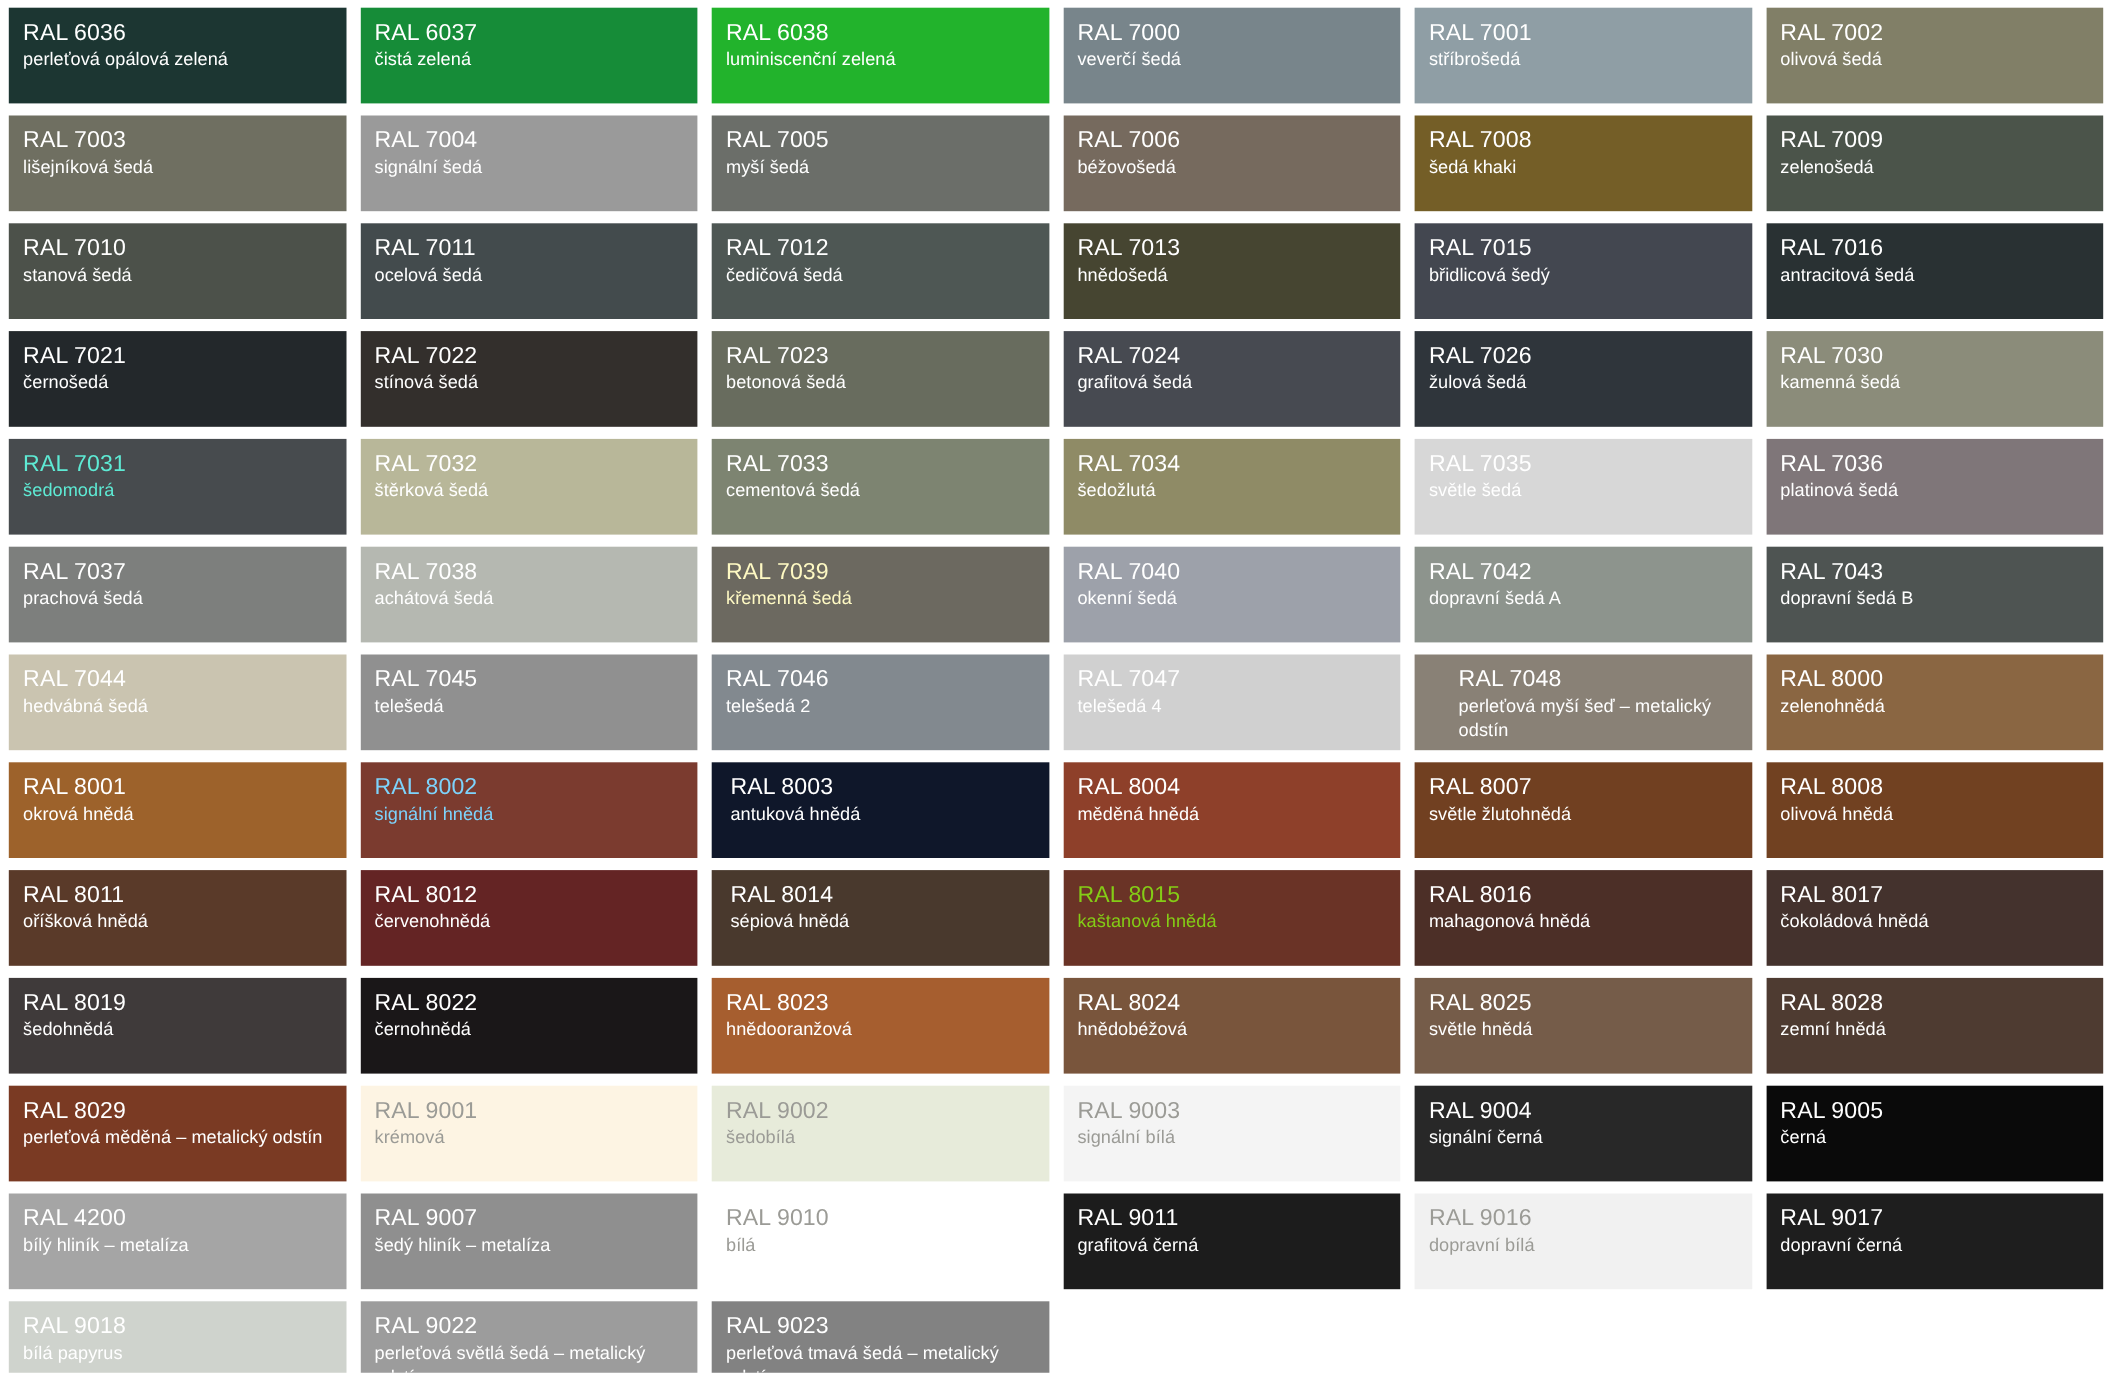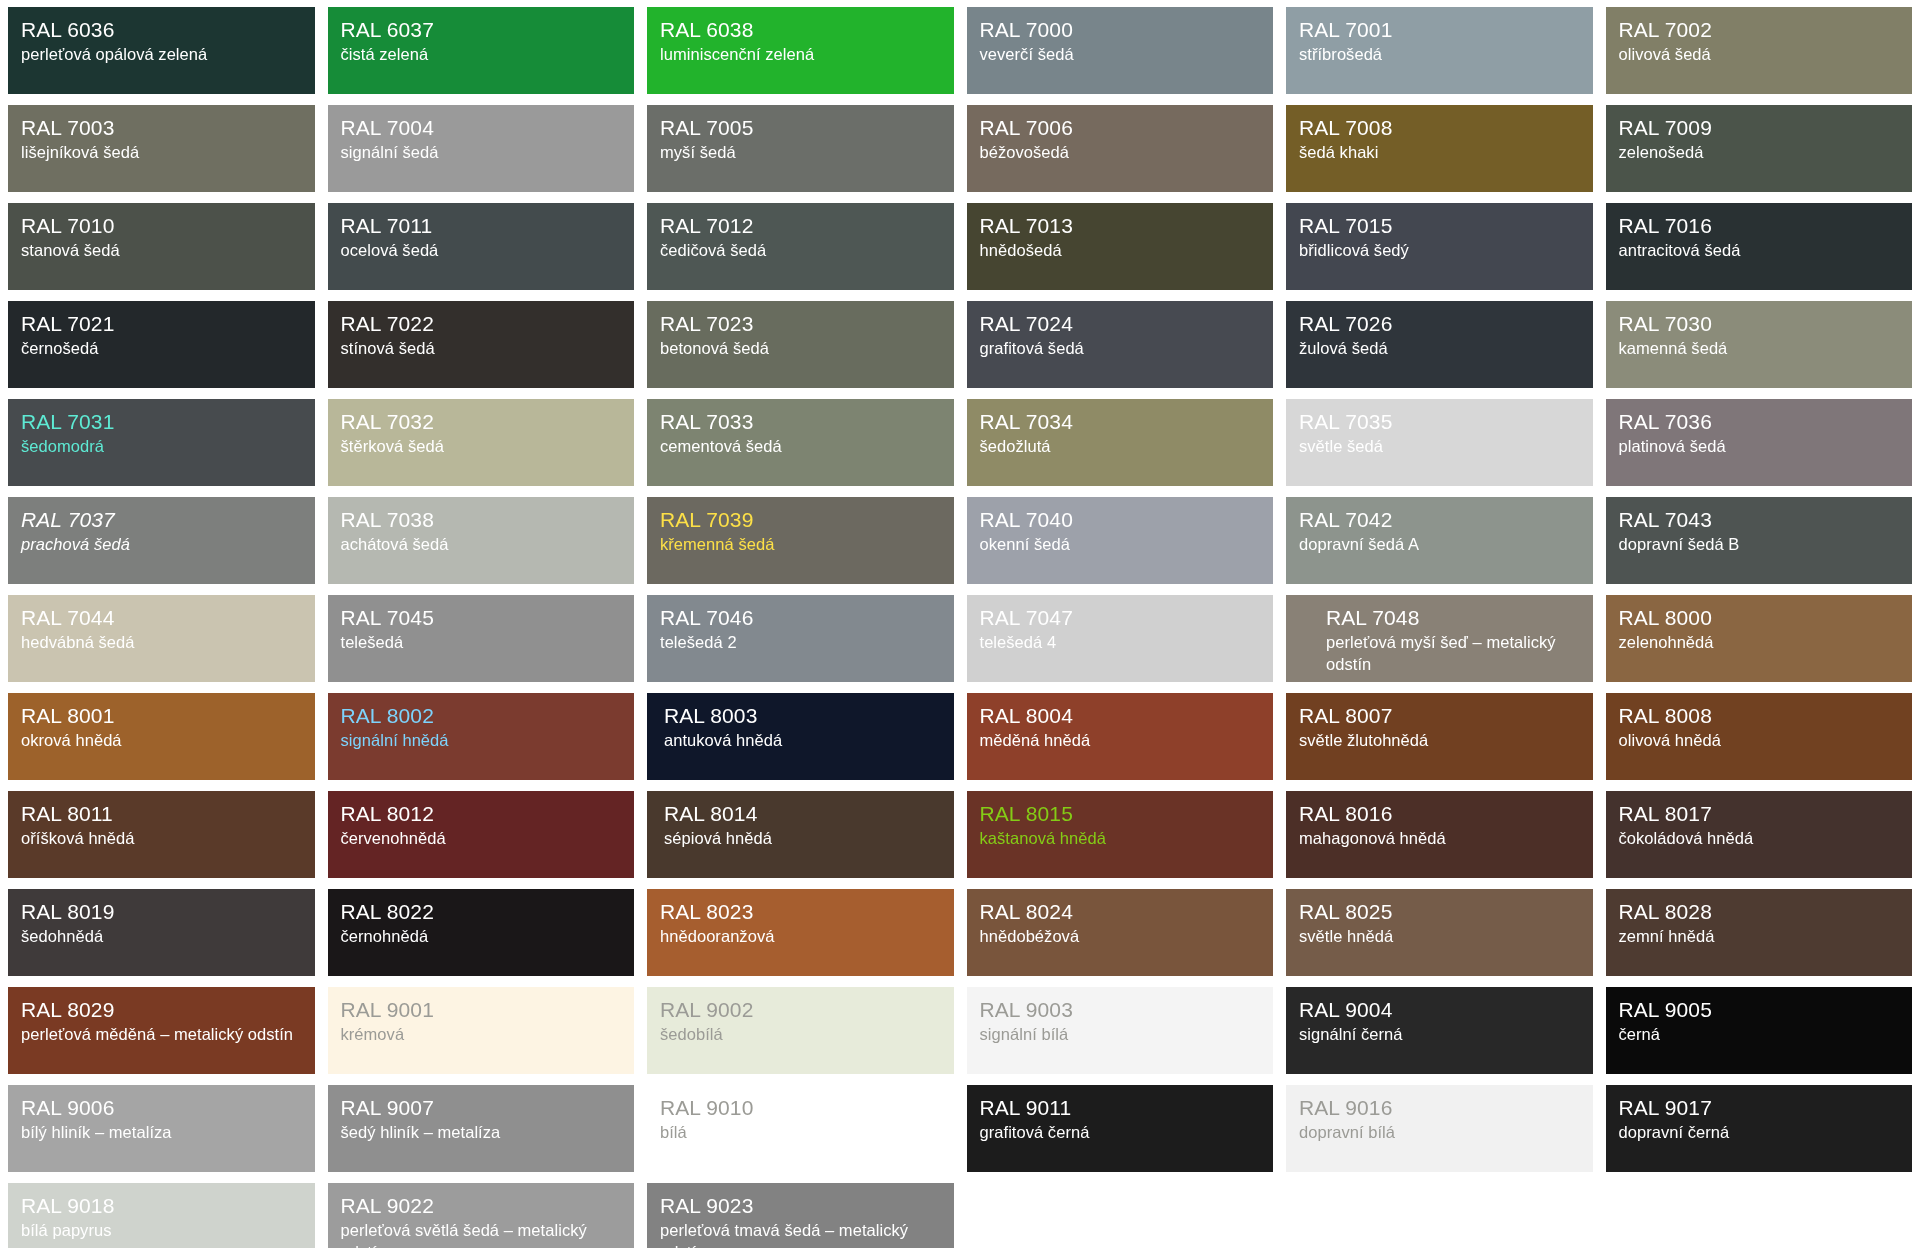--- a/index.html
+++ b/index.html
@@ -168,29 +168,29 @@
       <span class="swatch-name">šedožlutá</span>
     </div>
     <div class="swatch" style="background: rgb(215, 215, 215); color: rgb(255, 255, 255);">
       <span class="swatch-code">RAL 7035</span>
       <span class="swatch-name">světle šedá</span>
     </div>
     <div class="swatch" style="background: rgb(127, 118, 121); color: rgb(255, 255, 255);">
       <span class="swatch-code">RAL 7036</span>
       <span class="swatch-name">platinová šedá</span>
     </div>
-    <div class="swatch" style="background: rgb(125, 127, 125); color: rgb(255, 255, 255); font-style: italic;">
+    <div class="swatch" style="background: rgb(125, 127, 125); color: rgb(255, 255, 255);">
       <span class="swatch-code">RAL 7037</span>
       <span class="swatch-name">prachová šedá</span>
     </div>
     <div class="swatch" style="background: rgb(181, 184, 177); color: rgb(255, 255, 255);">
       <span class="swatch-code">RAL 7038</span>
       <span class="swatch-name">achátová šedá</span>
     </div>
-    <div class="swatch" style="background: rgb(108, 105, 96); color: #fde047;">
+    <div class="swatch" style="background: rgb(108, 105, 96); color: #fef9c3;">
       <span class="swatch-code">RAL 7039</span>
       <span class="swatch-name">křemenná šedá</span>
     </div>
     <div class="swatch" style="background: rgb(157, 161, 170); color: rgb(255, 255, 255);">
       <span class="swatch-code">RAL 7040</span>
       <span class="swatch-name">okenní šedá</span>
     </div>
     <div class="swatch" style="background: rgb(141, 148, 141); color: rgb(255, 255, 255);">
       <span class="swatch-code">RAL 7042</span>
       <span class="swatch-name">dopravní šedá A</span>
@@ -313,21 +313,21 @@
     </div>
     <div class="swatch" style="background: rgb(40, 40, 40); color: rgb(255, 255, 255);">
       <span class="swatch-code">RAL 9004</span>
       <span class="swatch-name">signální černá</span>
     </div>
     <div class="swatch" style="background: rgb(10, 10, 10); color: rgb(255, 255, 255);">
       <span class="swatch-code">RAL 9005</span>
       <span class="swatch-name">černá</span>
     </div>
     <div class="swatch" style="background: rgb(165, 165, 165); color: rgb(255, 255, 255);">
-      <span class="swatch-code">RAL 9006</span>
+      <span class="swatch-code">RAL 4200</span>
       <span class="swatch-name">bílý hliník – metalíza</span>
     </div>
     <div class="swatch" style="background: rgb(143, 143, 143); color: rgb(255, 255, 255);">
       <span class="swatch-code">RAL 9007</span>
       <span class="swatch-name">šedý hliník – metalíza</span>
     </div>
     <div class="swatch" style="background: rgb(255, 255, 255); color: rgb(155, 155, 150);">
       <span class="swatch-code">RAL 9010</span>
       <span class="swatch-name">bílá</span>
     </div>

